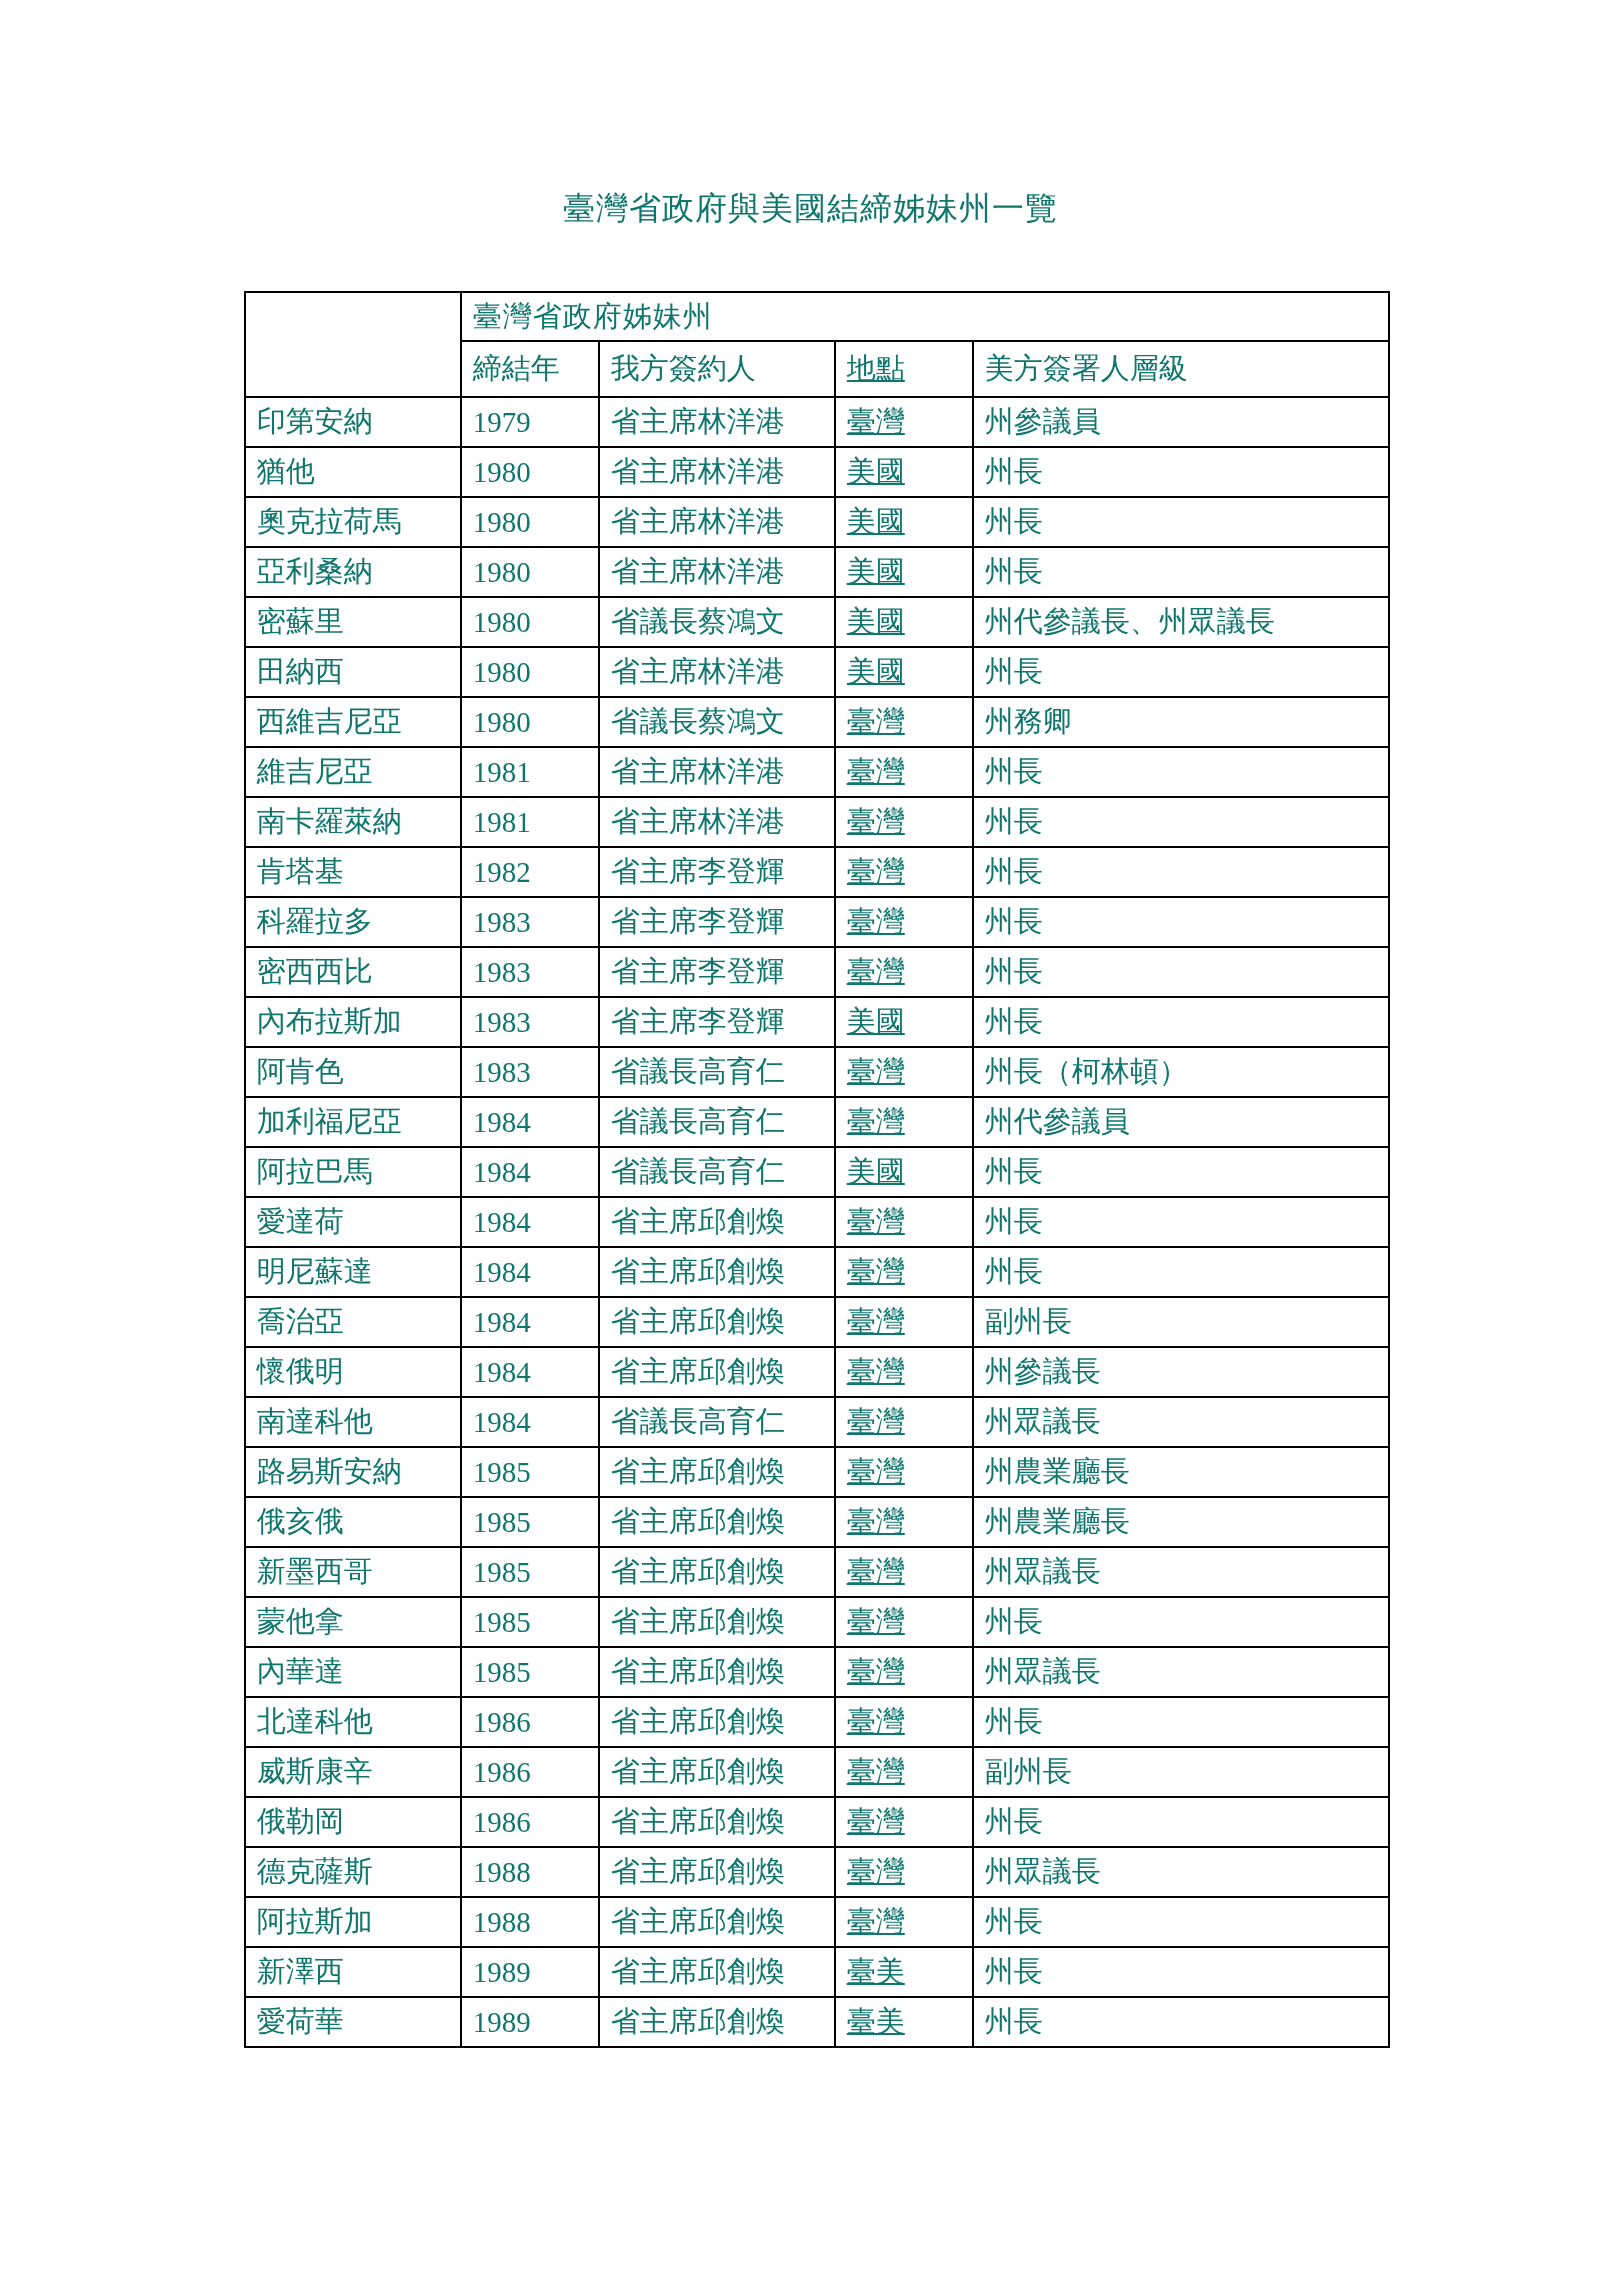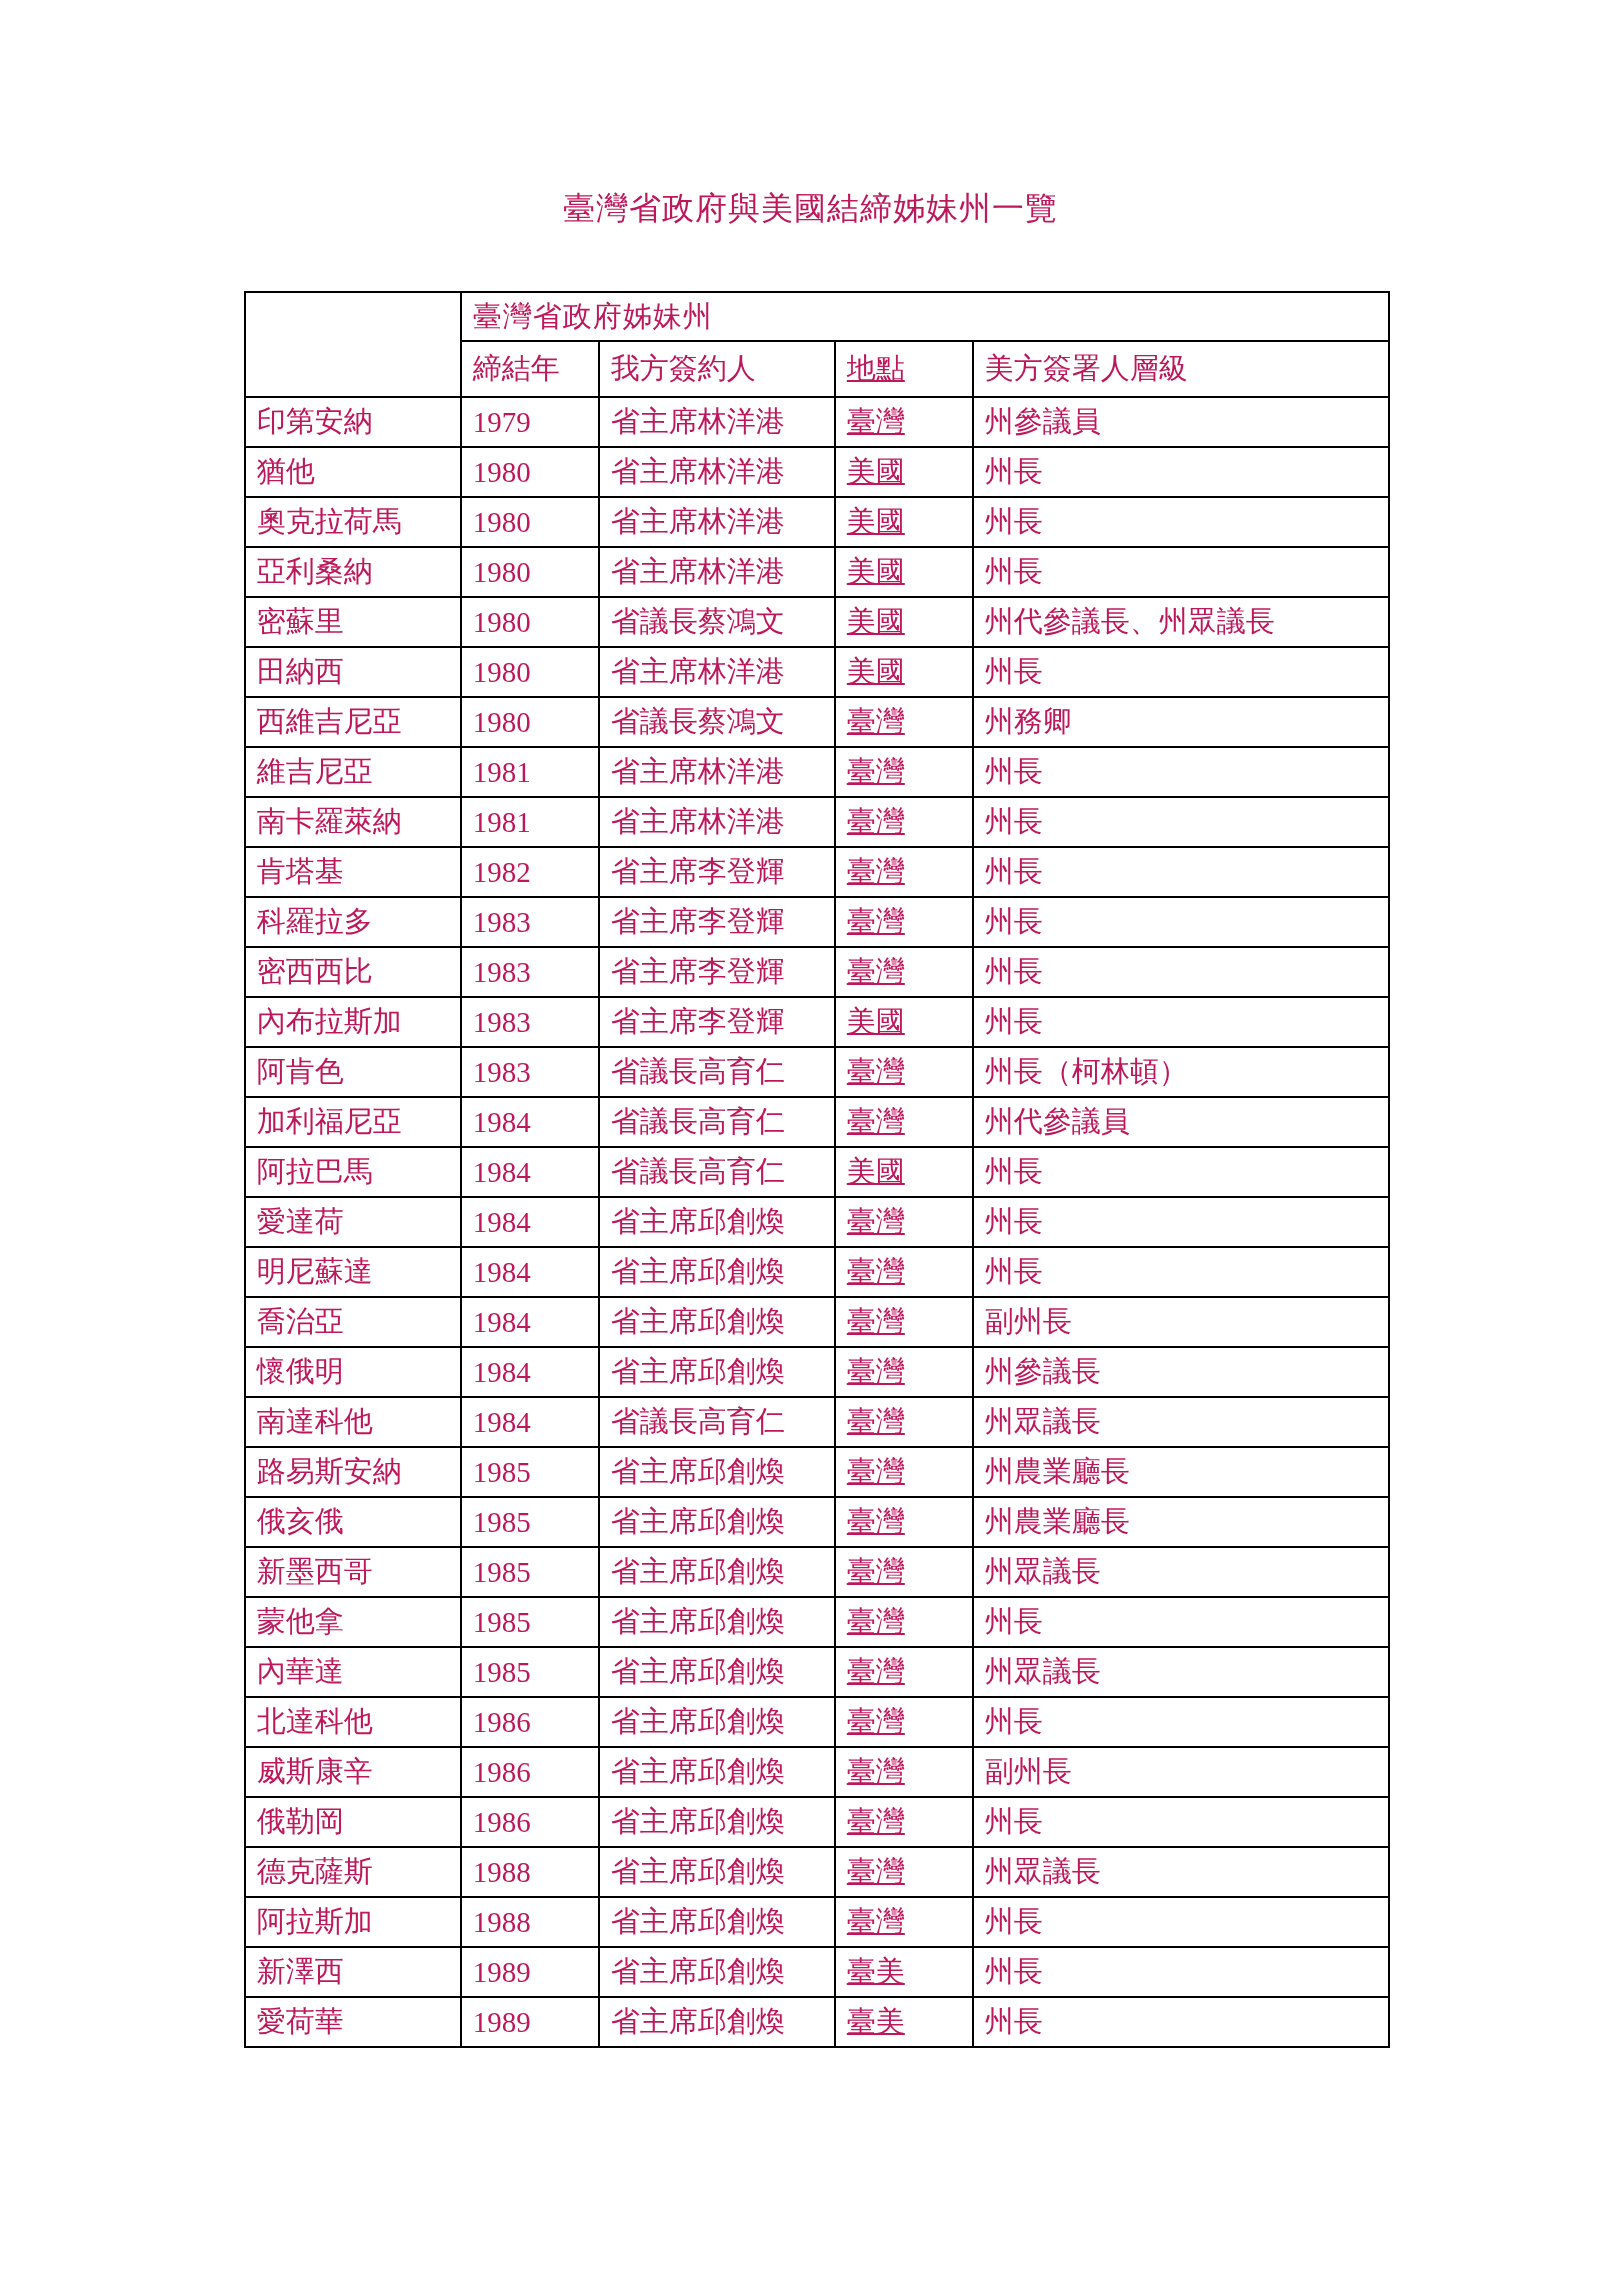--- a/index.html
+++ b/index.html
@@ -5,21 +5,21 @@
   html, body {
     margin: 0;
     padding: 0;
     background: #ffffff;
   }
   .page {
     position: relative;
     width: 1621px;
     height: 2293px;
     background: #ffffff;
-    color: #be185d;
+    color: #0f766e;
     font-family: "Liberation Serif", "DejaVu Serif", serif;
     overflow: hidden;
   }
   .doc-title {
     position: absolute;
     top: 188px;
     left: 0;
     width: 100%;
     text-align: center;
     font-size: 32px;

